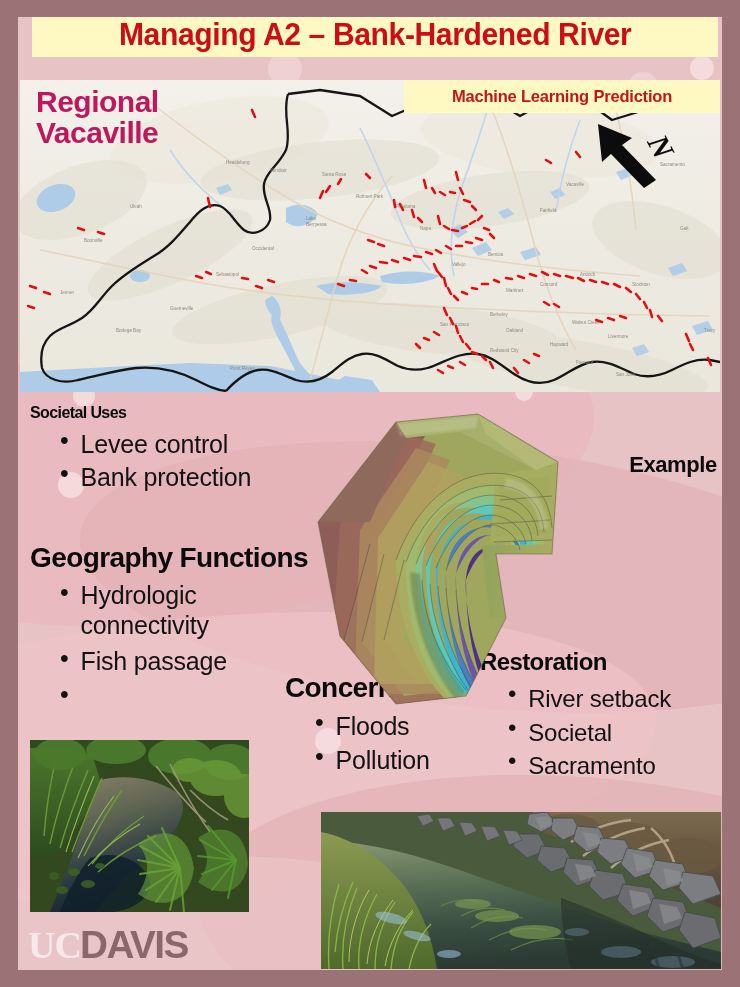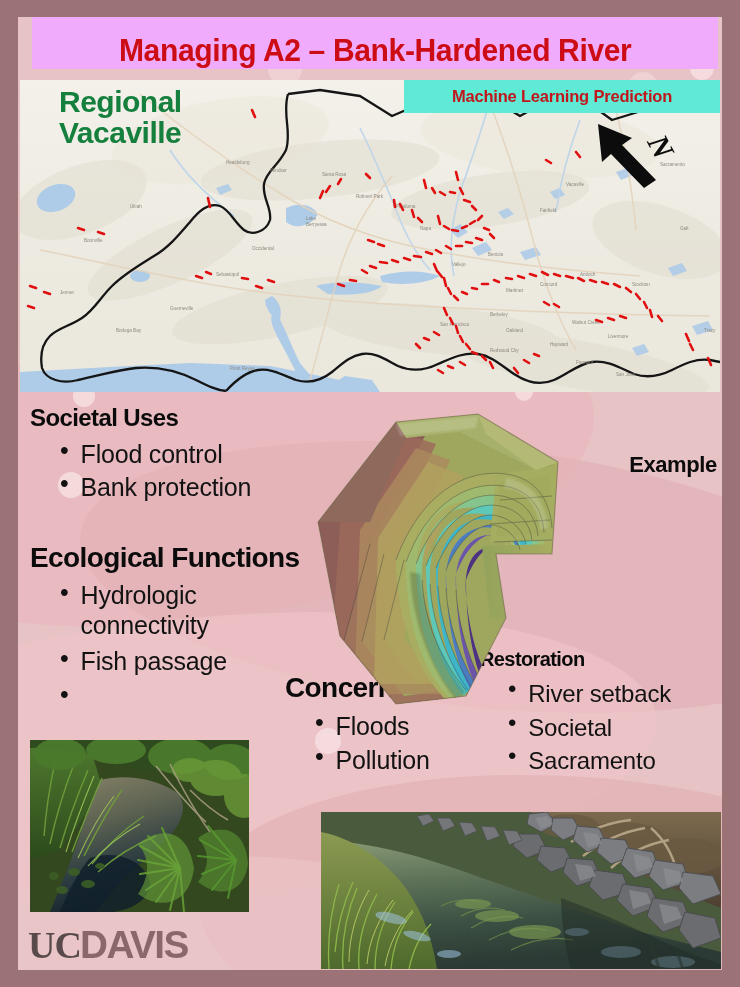--- a/index.html
+++ b/index.html
@@ -19,92 +19,91 @@
   .swirl{position:absolute;border-radius:50%;pointer-events:none;}
   .s1{left:-180px;top:300px;width:760px;height:300px;background:#e9b9bd;transform:rotate(-9deg);opacity:.85;}
   .s2{left:60px;top:430px;width:800px;height:260px;background:#e2b2b7;transform:rotate(6deg);opacity:.75;}
   .s3{left:-260px;top:600px;width:900px;height:280px;background:#eec3c6;transform:rotate(-5deg);opacity:.7;}
   .s4{left:180px;top:760px;width:760px;height:300px;background:#e1adb3;transform:rotate(4deg);opacity:.6;}
   .s5{left:-120px;top:840px;width:600px;height:240px;background:#edc7ca;transform:rotate(-3deg);opacity:.6;}
   .dot{position:absolute;border-radius:50%;background:#f7dfe1;opacity:.85;pointer-events:none;}
 
   
   .title-band{
-    position:absolute;left:32px;top:17px;width:686px;height:52px;
-    background:#f0abfc;display:flex;align-items:flex-end;justify-content:center;
+    position:absolute;left:32px;top:17px;width:686px;height:40px;
+    background:#fef9c3;display:flex;align-items:flex-start;justify-content:center;
   }
   .title-text{
     color:#cc0d16;font-weight:bold;font-size:31px;letter-spacing:-.4px;
     font-family:"Liberation Sans",sans-serif;white-space:nowrap;
     transform:scaleX(.97);
   }
 
   
   .map-panel{
     position:absolute;left:20px;top:80px;width:700px;height:312px;
     background:#efece5;overflow:hidden;
   }
   .map-svg{position:absolute;left:0;top:0;width:700px;height:312px;}
   .map-label{
     position:absolute;left:16px;top:6px;
-    font-weight:bold;font-size:30px;line-height:1.04;color:#15803d;
+    font-weight:bold;font-size:30px;line-height:1.04;color:#be185d;
     letter-spacing:-.5px;
-    margin-left:23px;
   }
   .ml-band{
-    position:absolute;right:0;top:0;width:316px;height:33px;background:#5eead4;
+    position:absolute;right:0;top:0;width:316px;height:33px;background:#fef9c3;
     display:flex;align-items:center;justify-content:center;
   }
   .ml-text{color:#c0161c;font-weight:bold;font-size:16.5px;letter-spacing:-.2px;}
   .north{position:absolute;right:38px;top:38px;width:90px;height:74px;}
 
   
   .h-head{font-weight:bold;color:#0b0b0b;letter-spacing:-.6px;}
   .bullets{list-style:none;margin:0;padding:0;}
   .bullets li{
     display:flex;align-items:flex-start;color:#121212;
     font-weight:400;letter-spacing:-.2px;
   }
   .bullets li .bul{flex:0 0 auto;margin-right:12px;line-height:1;}
 
   #societal{position:absolute;left:30px;top:404px;width:330px;}
-  #societal .h-head{font-size:24px;}
+  #societal .h-head{font-size:16px;}
   #societal .bullets{margin-top:6px;padding-left:30px;}
   #societal .bullets li{font-size:25px;line-height:1.33;}
 
   #ecological{position:absolute;left:30px;top:542px;width:350px;}
   #ecological .h-head{font-size:28px;}
   #ecological .bullets{margin-top:6px;padding-left:30px;}
   #ecological .bullets li{font-size:25px;line-height:1.2;margin-bottom:6px;}
 
   #concerns{position:absolute;left:285px;top:672px;width:200px;}
   #concerns .h-head{font-size:28px;}
   #concerns .bullets{margin-top:6px;padding-left:30px;}
   #concerns .bullets li{font-size:25px;line-height:1.35;}
 
   #restoration{position:absolute;left:480px;top:648px;width:255px;}
-  #restoration .h-head{font-size:20px;}
+  #restoration .h-head{font-size:24px;}
   #restoration .bullets{margin-top:6px;padding-left:28px;}
   #restoration .bullets li{font-size:24px;line-height:1.4;}
 
   
   .topo{position:absolute;left:300px;top:404px;width:320px;height:310px;}
   .topo-caption{
     position:absolute;left:556px;top:452px;width:176px;text-align:center;
     font-weight:bold;font-size:22px;line-height:1.18;color:#0b0b0b;letter-spacing:-.4px;margin-left:29px;
   }
 
   
   .photo{position:absolute;overflow:hidden;background:#2d3a22;}
   #photo-veg{left:30px;top:740px;width:219px;height:172px;}
   #photo-rip{left:321px;top:812px;width:400px;height:157px;}
 
   
   .logo{position:absolute;left:28px;top:923px;display:flex;align-items:baseline;opacity:.62;}
-  .logo .uc{font-family:"Liberation Serif",serif;font-weight:bold;font-size:38px;color:#000000;letter-spacing:-1px;}
+  .logo .uc{font-family:"Liberation Serif",serif;font-weight:bold;font-size:38px;color:#ffffff;letter-spacing:-1px;}
   .logo .davis{font-family:"Liberation Sans",sans-serif;font-weight:bold;font-size:38px;color:#4f2f32;letter-spacing:-1.5px;transform:scaleX(1.02);}
 </style>
 </head>
 <body>
 
 <div class="poster">
 
   <div class="page">
     <div class="swirl s1"></div>
     <div class="swirl s2"></div>
@@ -373,31 +372,31 @@
         <text x="66" y="30" text-anchor="middle" dominant-baseline="middle" font-family="Liberation Serif, serif" font-size="30" font-weight="bold" font-style="italic" fill="#0c0c0c">N</text>
       </g>
     </svg>
   </div>
 
   <div id="societal">
     <div class="h-head">Societal Uses</div>
     <ul class="bullets">
       <li>
         <span class="bul">•</span>
-        <span>Flood control</span>
+        <span>Levee control</span>
       </li>
       <li>
         <span class="bul">•</span>
         <span>Bank protection</span>
       </li>
     </ul>
   </div>
 
   <div id="ecological">
-    <div class="h-head">Ecological Functions</div>
+    <div class="h-head">Geography Functions</div>
     <ul class="bullets">
       <li style="max-width:240px;">
         <span class="bul">•</span>
         <span>Hydrologic connectivity</span>
       </li>
       <li>
         <span class="bul">•</span>
         <span>Fish passage</span>
       </li>
       <li>

